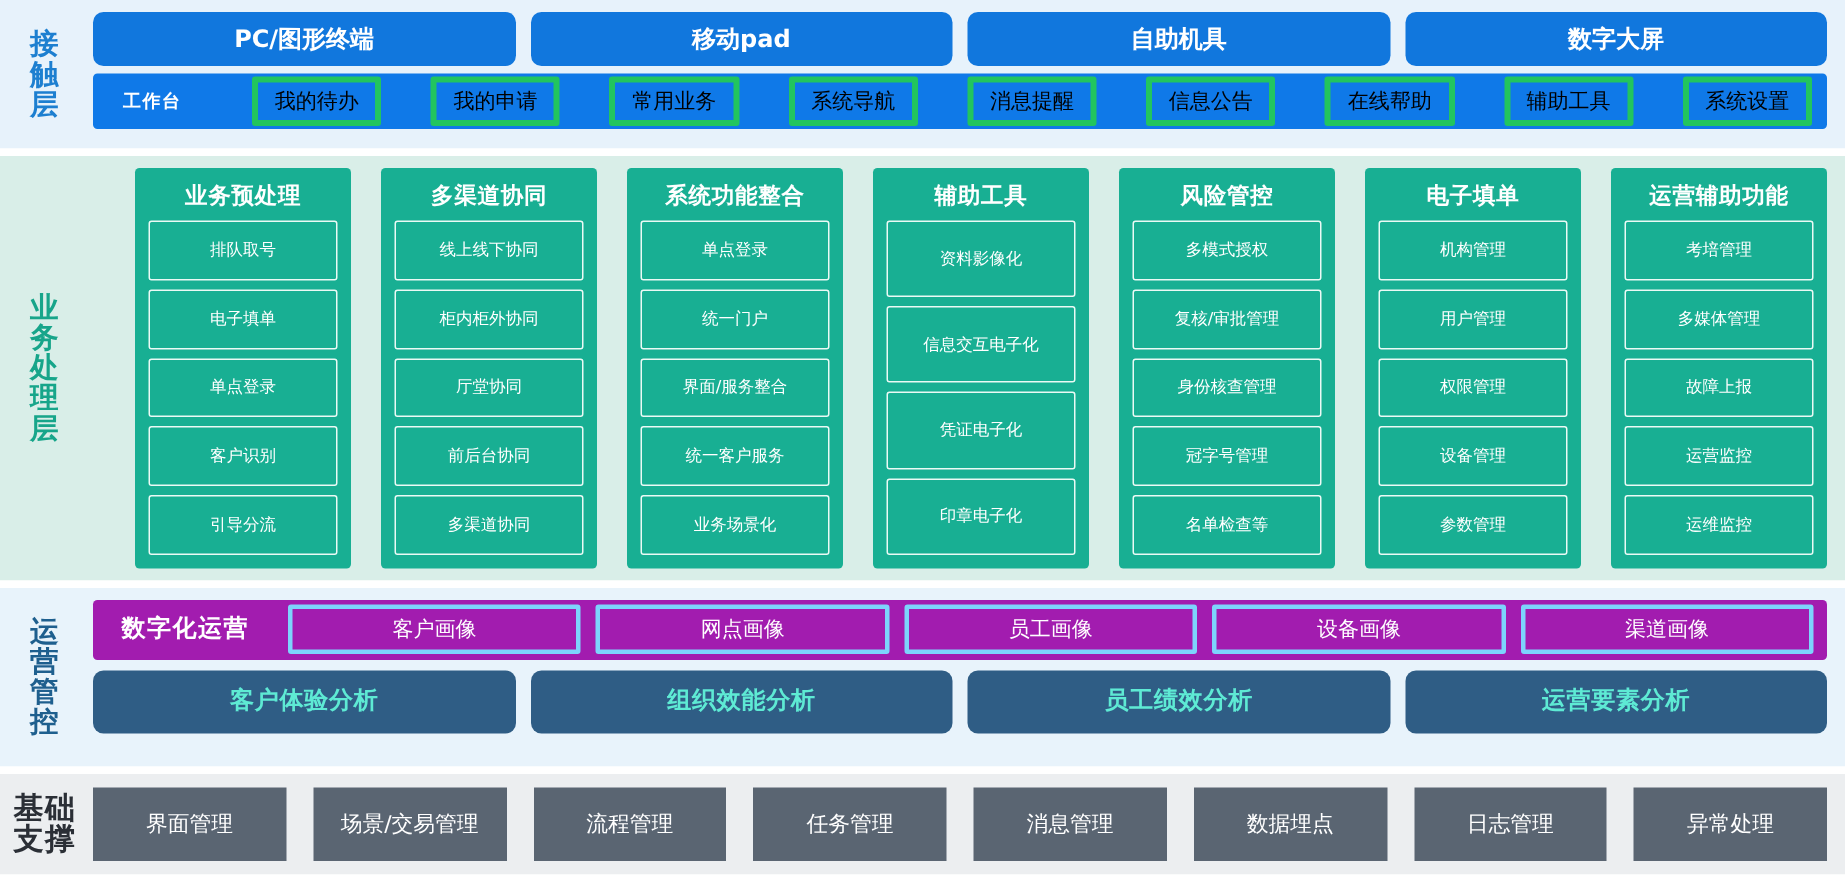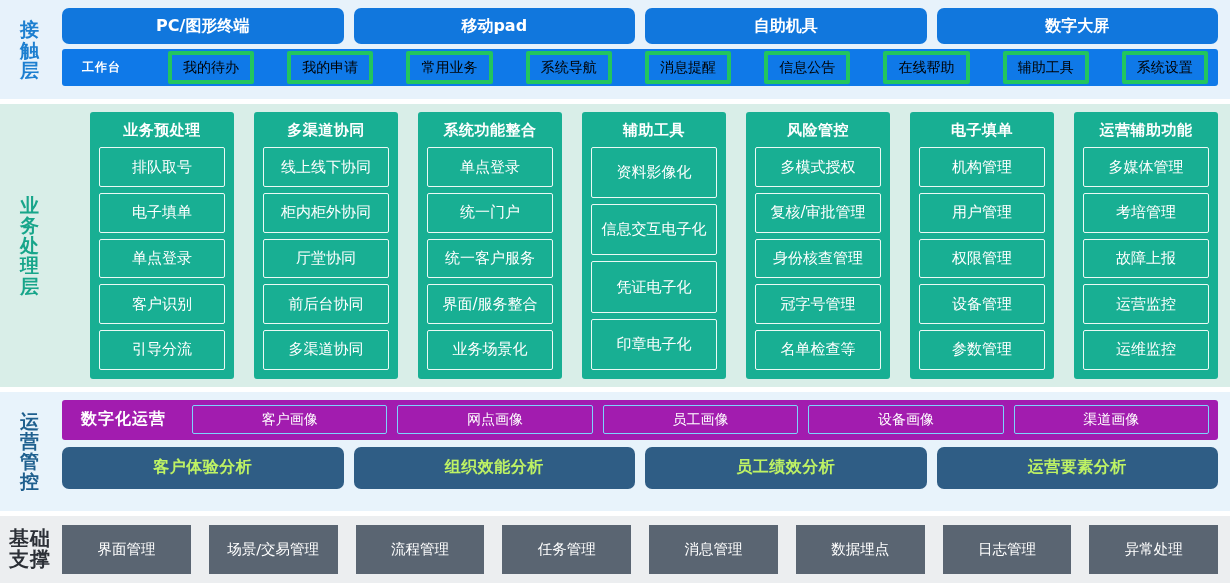--- a/index.html
+++ b/index.html
@@ -54,45 +54,45 @@
     display:flex;flex-direction:column;align-items:center;
     padding:7px 9px 9px;box-sizing:border-box;gap:6px;
   }
   .biz-col-title{
     color:#fff;font-weight:bold;font-size:15px;letter-spacing:.5px;
     height:22px;line-height:22px;white-space:nowrap;
   }
   .biz-item{
     width:100%;box-sizing:border-box;
     border:1px solid #eafaf5;border-radius:2px;
-    color:#fff;font-size:15px;
+    color:#fff;font-size:11px;
     display:flex;align-items:center;justify-content:center;text-align:center;
     flex:1 1 0;line-height:1.12;padding:1px 2px;white-space:nowrap;
   }
   .biz-item.two-line{white-space:normal;}
 
   
   .layer-ops{background:#e8f3fb;height:120px;}
   .layer-ops .band-label{color:#1e5f8e;}
   .ops-body{padding:8px 12px 8px 2px;gap:7px;}
   .ops-row1{
     background:#a21caf;border-radius:3px;height:40px;
     display:flex;align-items:center;gap:10px;padding:0 9px;box-sizing:border-box;
   }
   .ops-title{color:#fff;font-weight:bold;font-size:16px;flex:0 0 auto;padding:0 16px 0 10px;letter-spacing:1px;}
   .ops-portrait{
-    flex:1 1 0;border:1px solid #7dd3fc;border-radius:2px;height:27px;
+    flex:1 1 0;border:3px solid #7dd3fc;border-radius:2px;height:27px;
     display:flex;align-items:center;justify-content:center;
     color:#fff;font-size:14px;white-space:nowrap;
   }
   .ops-row2{display:flex;gap:10px;height:42px;}
   .ops-analysis{
     flex:1 1 0;background:#2f5d85;border-radius:7px;
     display:flex;align-items:center;justify-content:center;
-    color:#bef264;font-weight:bold;font-size:16px;letter-spacing:.5px;
+    color:#5eead4;font-weight:bold;font-size:16px;letter-spacing:.5px;
   }
 
   
   .layer-base{background:#eceef0;height:68px;}
   .layer-base .band-label{color:#2b2f36;font-size:20px;width:60px;flex:0 0 60px;}
   .base-body{padding:9px 12px 9px 2px;}
   .base-row{display:flex;gap:18px;height:100%;}
   .base-item{
     flex:1 1 0;background:#5a6572;
     display:flex;align-items:center;justify-content:center;
@@ -162,22 +162,22 @@
             <div class="biz-item">线上线下协同</div>
             <div class="biz-item">柜内柜外协同</div>
             <div class="biz-item">厅堂协同</div>
             <div class="biz-item">前后台协同</div>
             <div class="biz-item">多渠道协同</div>
           </div>
           <div class="biz-col">
             <div class="biz-col-title">系统功能整合</div>
             <div class="biz-item">单点登录</div>
             <div class="biz-item">统一门户</div>
+            <div class="biz-item two-line">界面/服务整合</div>
             <div class="biz-item">统一客户服务</div>
-            <div class="biz-item two-line">界面/服务整合</div>
             <div class="biz-item">业务场景化</div>
           </div>
           <div class="biz-col">
             <div class="biz-col-title">辅助工具</div>
             <div class="biz-item">资料影像化</div>
             <div class="biz-item">信息交互电子化</div>
             <div class="biz-item">凭证电子化</div>
             <div class="biz-item">印章电子化</div>
           </div>
           <div class="biz-col">
@@ -191,22 +191,22 @@
           <div class="biz-col">
             <div class="biz-col-title">电子填单</div>
             <div class="biz-item">机构管理</div>
             <div class="biz-item">用户管理</div>
             <div class="biz-item">权限管理</div>
             <div class="biz-item">设备管理</div>
             <div class="biz-item">参数管理</div>
           </div>
           <div class="biz-col">
             <div class="biz-col-title">运营辅助功能</div>
+            <div class="biz-item">考培管理</div>
             <div class="biz-item">多媒体管理</div>
-            <div class="biz-item">考培管理</div>
             <div class="biz-item">故障上报</div>
             <div class="biz-item">运营监控</div>
             <div class="biz-item">运维监控</div>
           </div>
         </div>
     </div>
   </div>
 
   <div class="spacer"></div>
 

